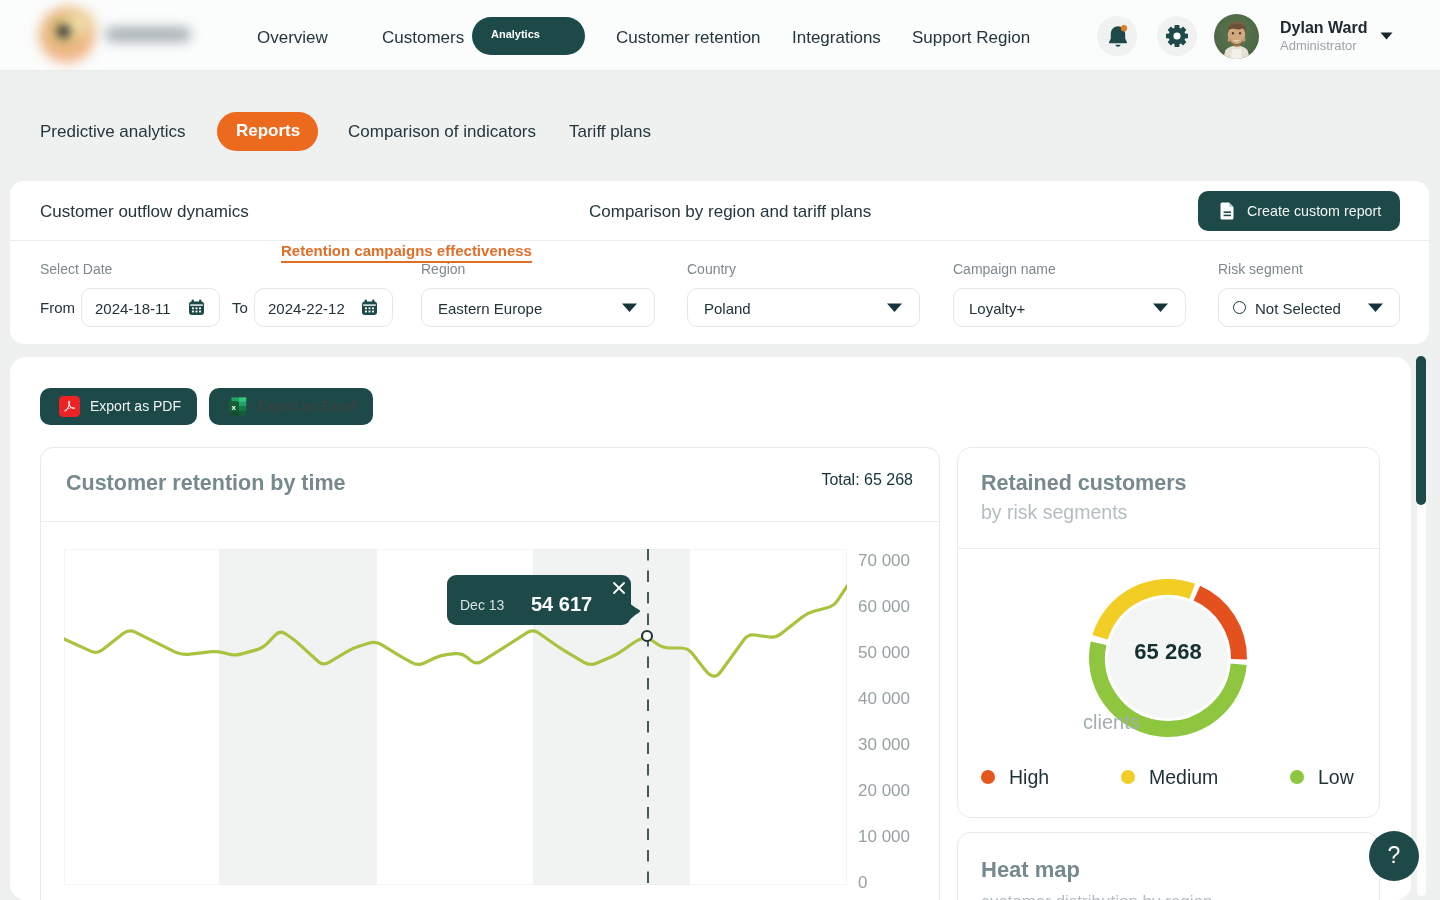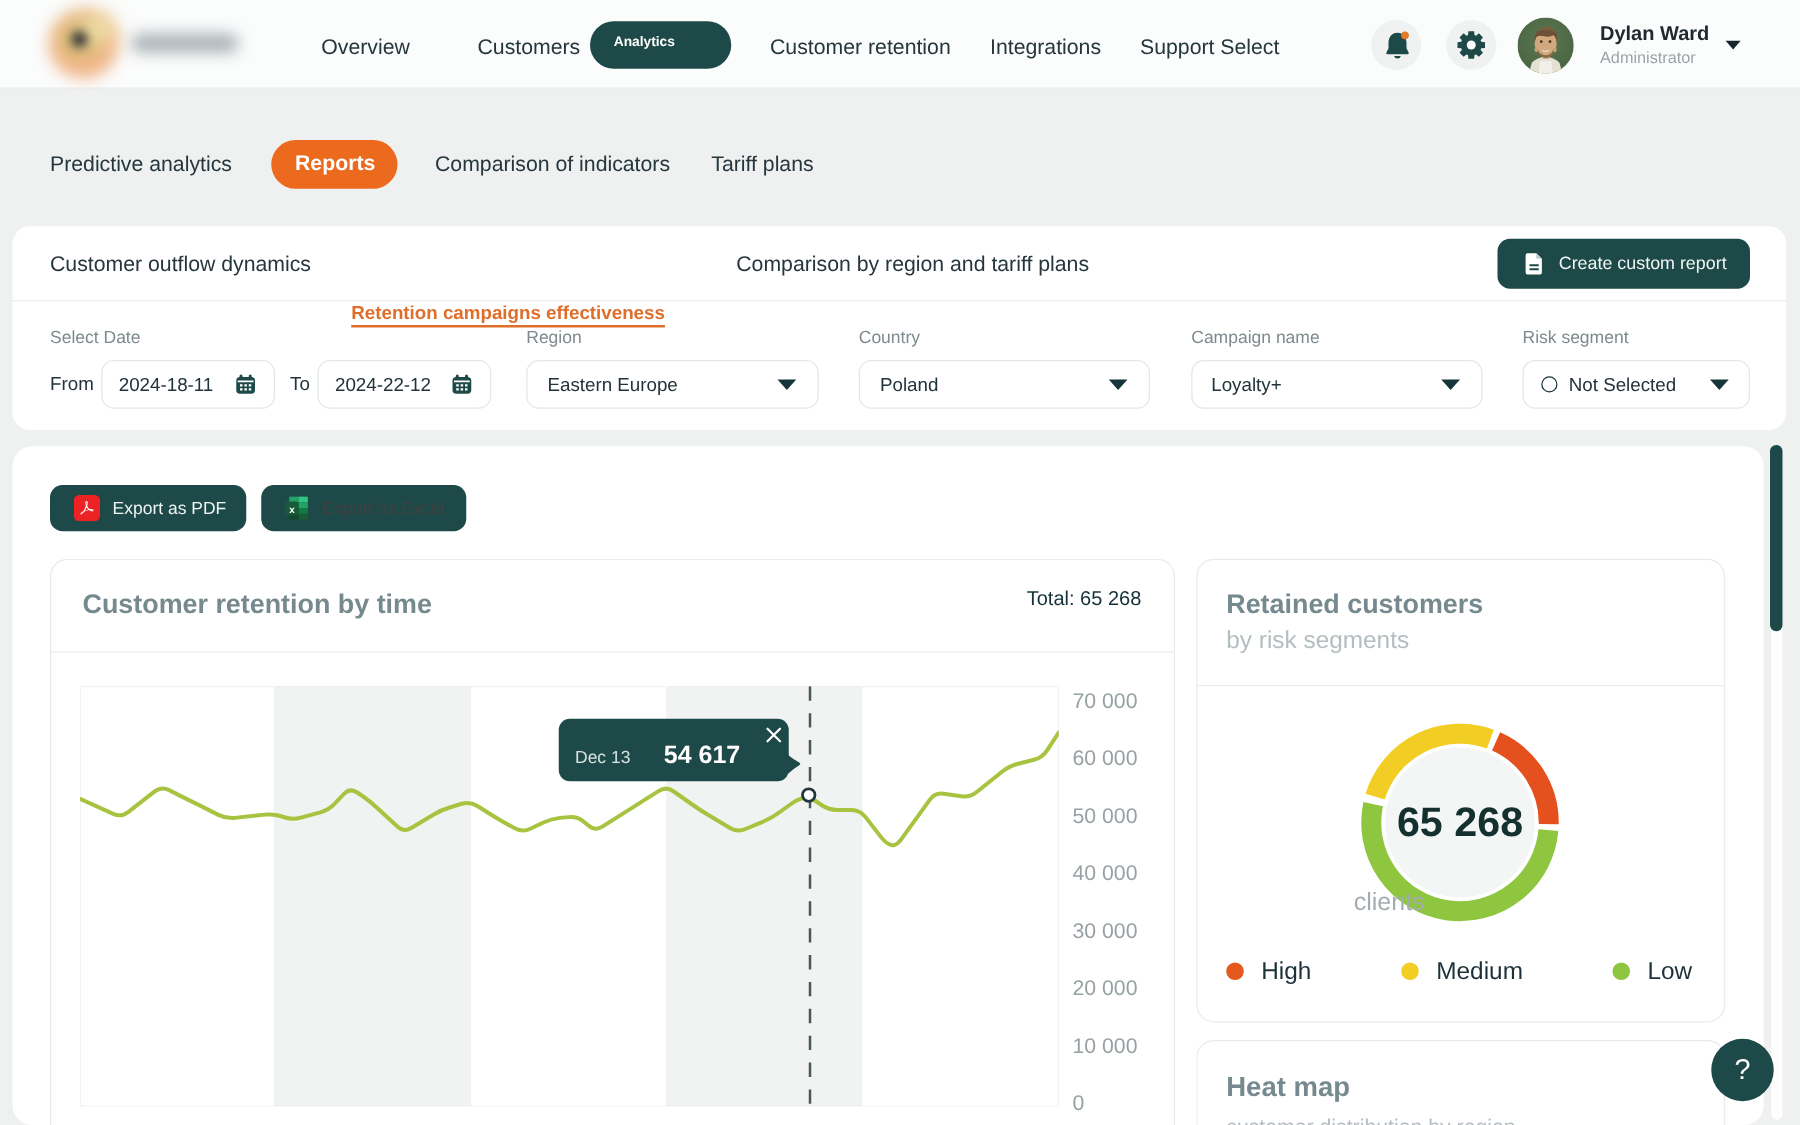--- a/index.html
+++ b/index.html
@@ -17,21 +17,21 @@
 <div class="abs" style="left:66px;top:12px;width:26px;height:22px;border-radius:50%;background:#efe3ad;filter:blur(8px);"></div>
 <div class="abs" style="left:57px;top:25px;width:13px;height:13px;border-radius:50%;background:#3f3e3c;filter:blur(4px);"></div>
 <div class="abs" style="left:105px;top:27px;width:86px;height:15px;border-radius:8px;background:#949ea3;filter:blur(6px);opacity:.8;"></div>
 
 <div class="abs" style="left:257px;top:28px;font-size:17px;font-weight:500;color:#25363d;">Overview</div>
 <div class="abs" style="left:359px;top:28px;font-size:17px;font-weight:500;color:#25363d;margin-left:23px;">Customers</div>
 <div class="abs teal" style="left:472px;top:17px;width:113px;height:38px;border-radius:19px;"></div>
 <div class="abs" style="left:491px;top:28px;font-size:11px;font-weight:700;color:#ffffff;">Analytics</div>
 <div class="abs" style="left:616px;top:28px;font-size:17px;font-weight:500;color:#25363d;">Customer retention</div>
 <div class="abs" style="left:792px;top:28px;font-size:17px;font-weight:500;color:#25363d;">Integrations</div>
-<div class="abs" style="left:912px;top:28px;font-size:17px;font-weight:500;color:#25363d;">Support Select</div>
+<div class="abs" style="left:912px;top:28px;font-size:17px;font-weight:500;color:#25363d;">Support Region</div>
 
 <div class="abs" style="left:1097px;top:16px;width:40px;height:40px;border-radius:50%;background:#f0f2f2;"></div>
 <svg class="abs" style="left:1106px;top:24px;" width="24" height="26" viewBox="0 0 24 26">
   <path d="M12 2.2 C7.3 2.2 4.8 6 4.8 10.2 L4.8 14.6 L3.1 17.9 C2.8 18.6 3.2 19.3 4 19.3 L20 19.3 C20.8 19.3 21.2 18.6 20.9 17.9 L19.2 14.6 L19.2 10.2 C19.2 6 16.7 2.2 12 2.2 Z" fill="#1d4a48"></path>
   <path d="M9.3 20.8 A 2.8 2.8 0 0 0 14.7 20.8 Z" fill="#1d4a48"></path>
   <circle cx="18" cy="4.2" r="3.1" fill="#e07b28"></circle>
 </svg>
 
 <div class="abs" style="left:1157px;top:16px;width:40px;height:40px;border-radius:50%;background:#f0f2f2;"></div>
 <svg class="abs" style="left:1165px;top:24px;" width="24" height="24" viewBox="0 0 24 24">
@@ -219,21 +219,21 @@
 <div class="abs" style="left:981px;top:471px;font-size:21.5px;font-weight:700;color:#75898e;">Retained customers</div>
 <div class="abs" style="left:981px;top:501px;font-size:19.5px;color:#b4bdc0;">by risk segments</div>
 <div class="abs" style="left:958px;top:548px;width:421px;height:1px;background:#eaedec;"></div>
 
 <svg class="abs" style="left:1083px;top:573px;" width="170" height="170" viewBox="0 0 170 170">
   <circle cx="85" cy="85" r="60" fill="#f4f6f6"></circle>
   <path d="M 17.10 64.24 A 71 71 0 0 1 109.28 18.28" fill="none" stroke="#f2cd23" stroke-width="16"></path>
   <path d="M 113.88 20.14 A 71 71 0 0 1 155.99 86.24" fill="none" stroke="#e4511e" stroke-width="16"></path>
   <path d="M 155.73 91.19 A 71 71 0 1 1 15.55 70.24" fill="none" stroke="#8ec63f" stroke-width="16"></path>
 </svg>
-<div class="abs" style="left:1083px;top:641px;width:170px;text-align:center;font-size:33px;font-weight:700;color:#14302f;line-height:1;">65 268</div>
+<div class="abs" style="left:1083px;top:641px;width:170px;text-align:center;font-size:22px;font-weight:700;color:#14302f;line-height:1;">65 268</div>
 <div class="abs" style="left:1083px;top:667px;width:170px;font-size:20px;color:#a3adb0;line-height:1;margin-top:45px;">clients</div>
 
 <div class="abs" style="left:981px;top:770px;width:14px;height:14px;border-radius:50%;background:#e4581e;"></div>
 <div class="abs" style="left:1009px;top:766px;font-size:19.5px;color:#1d3138;">High</div>
 <div class="abs" style="left:1121px;top:770px;width:14px;height:14px;border-radius:50%;background:#f2cd23;"></div>
 <div class="abs" style="left:1149px;top:766px;font-size:19.5px;color:#1d3138;">Medium</div>
 <div class="abs" style="left:1290px;top:770px;width:14px;height:14px;border-radius:50%;background:#8ec63f;"></div>
 <div class="abs" style="left:1318px;top:766px;font-size:19.5px;color:#1d3138;">Low</div>
 
 <div class="abs" style="left:957px;top:832px;width:423px;height:68px;background:#fff;border:1px solid #e8ebea;border-radius:14px 14px 0 0;border-bottom:none;"></div>

